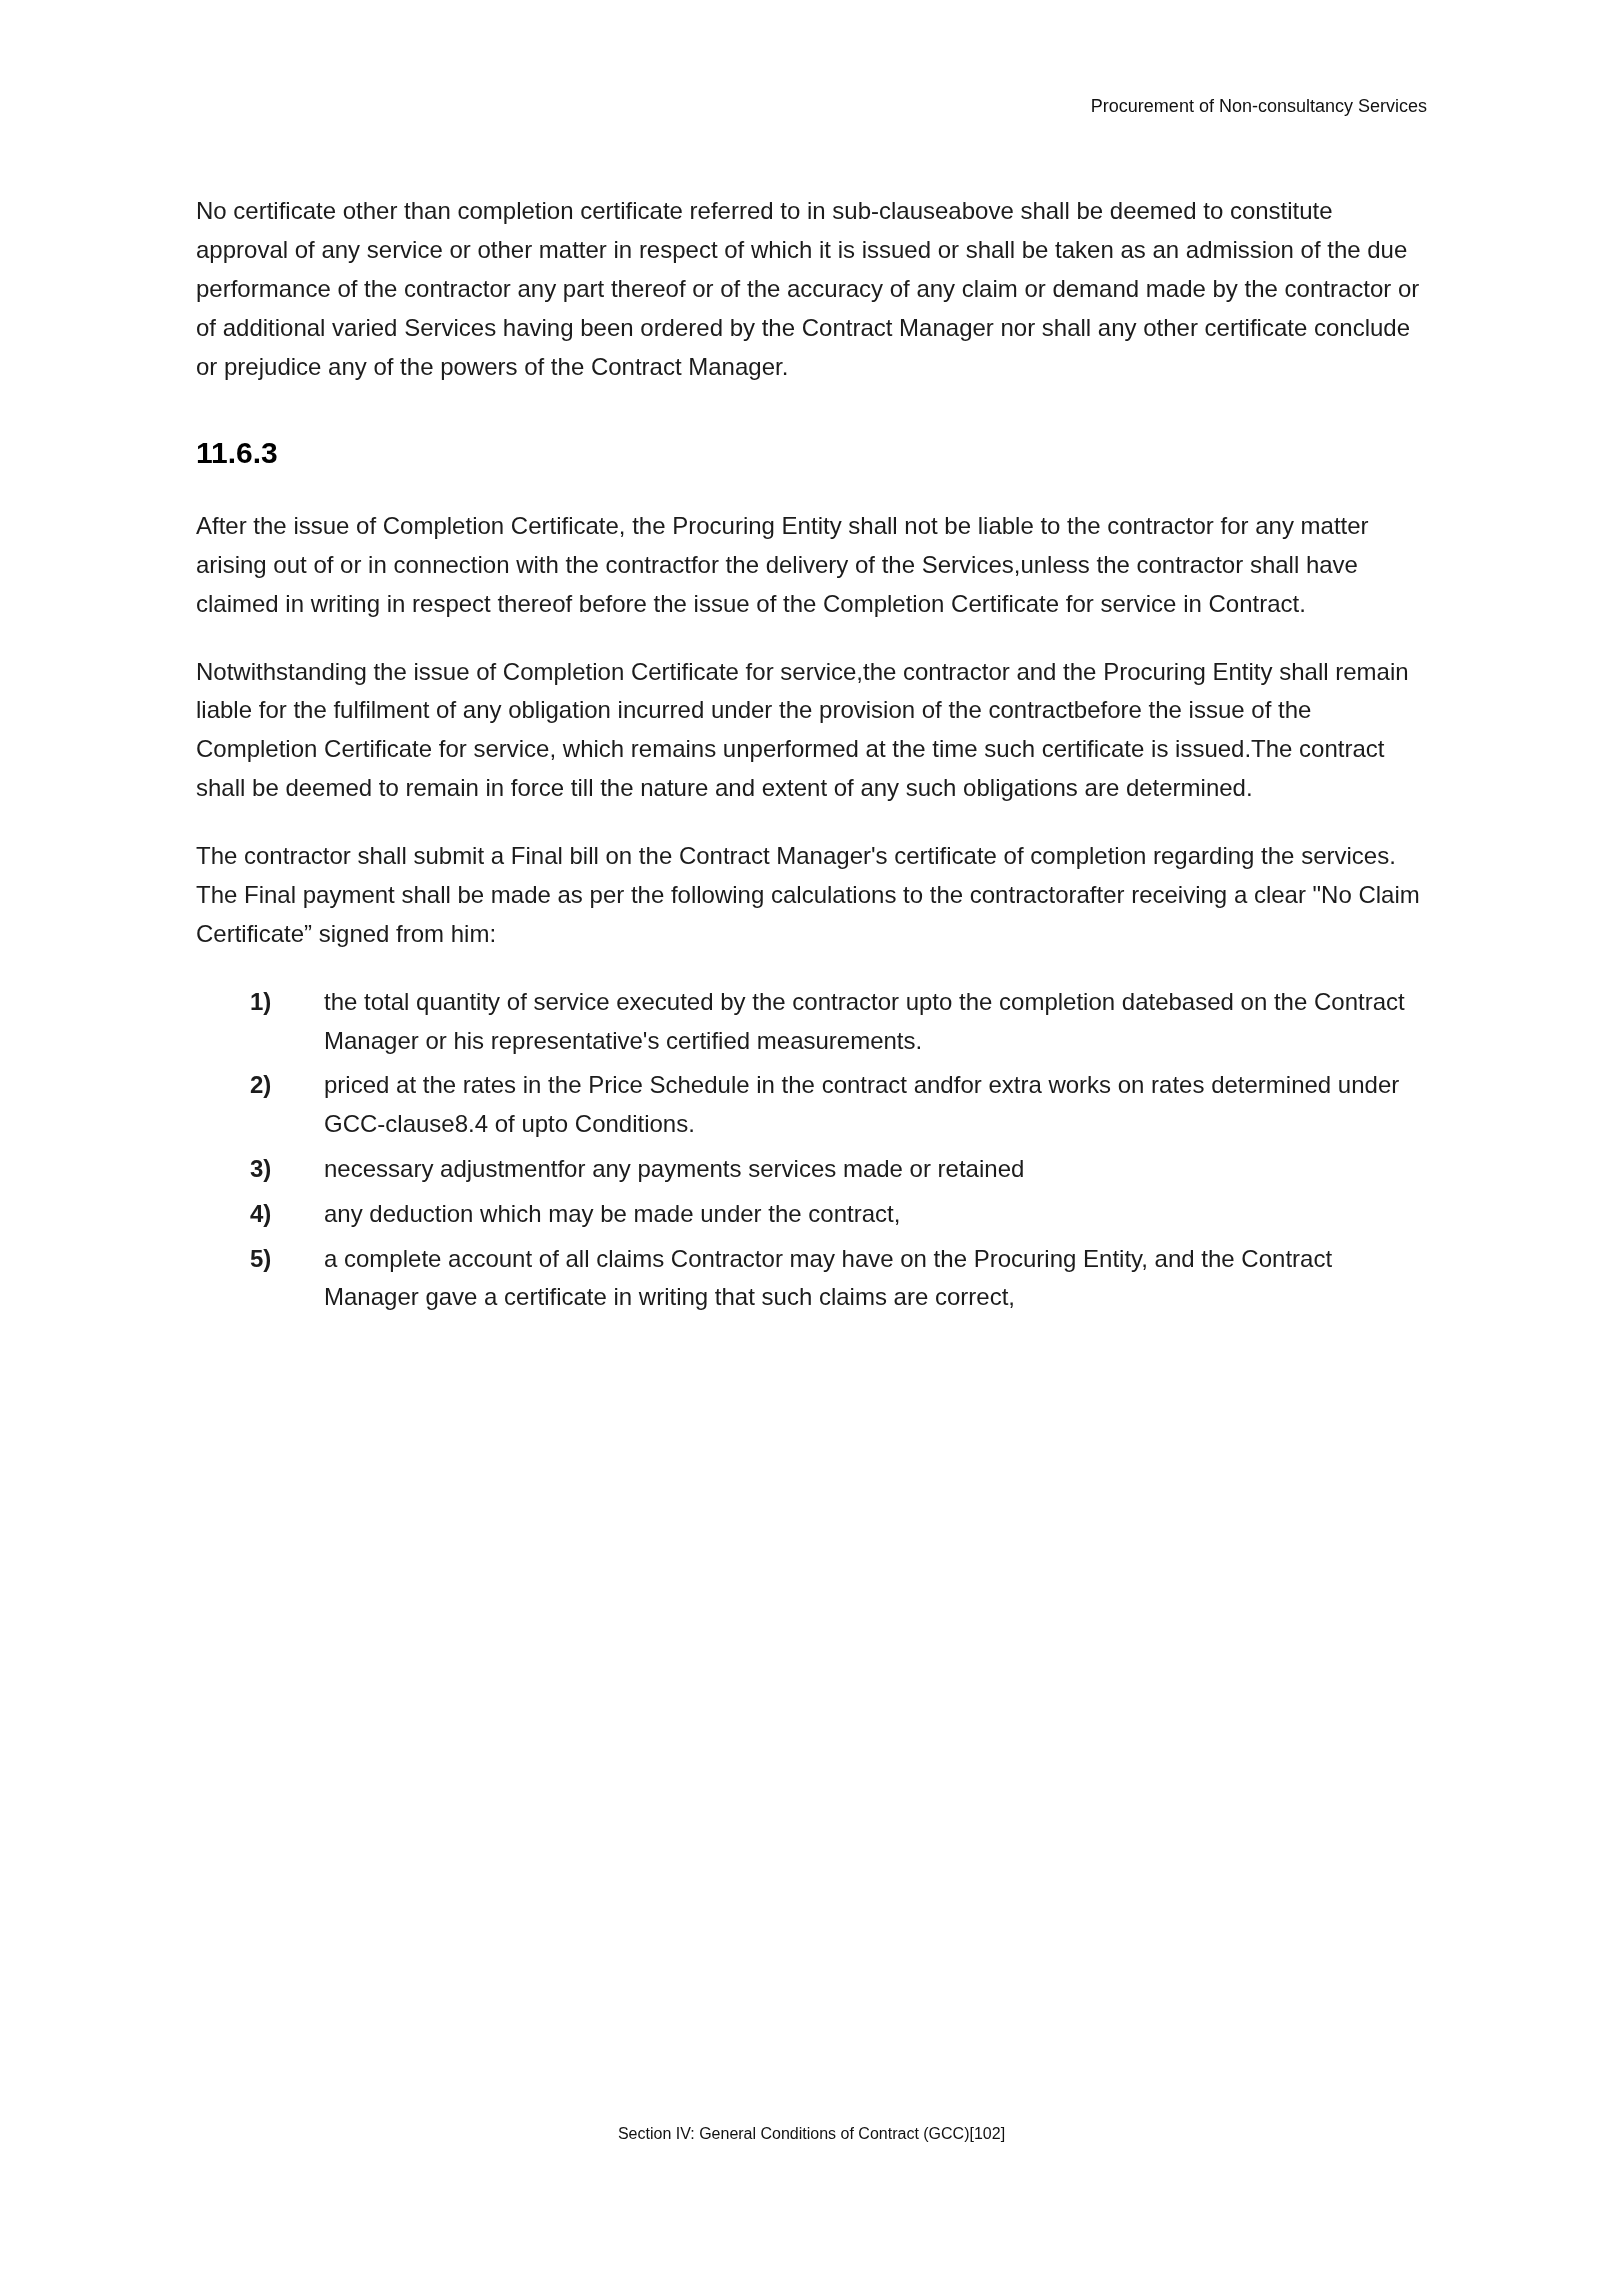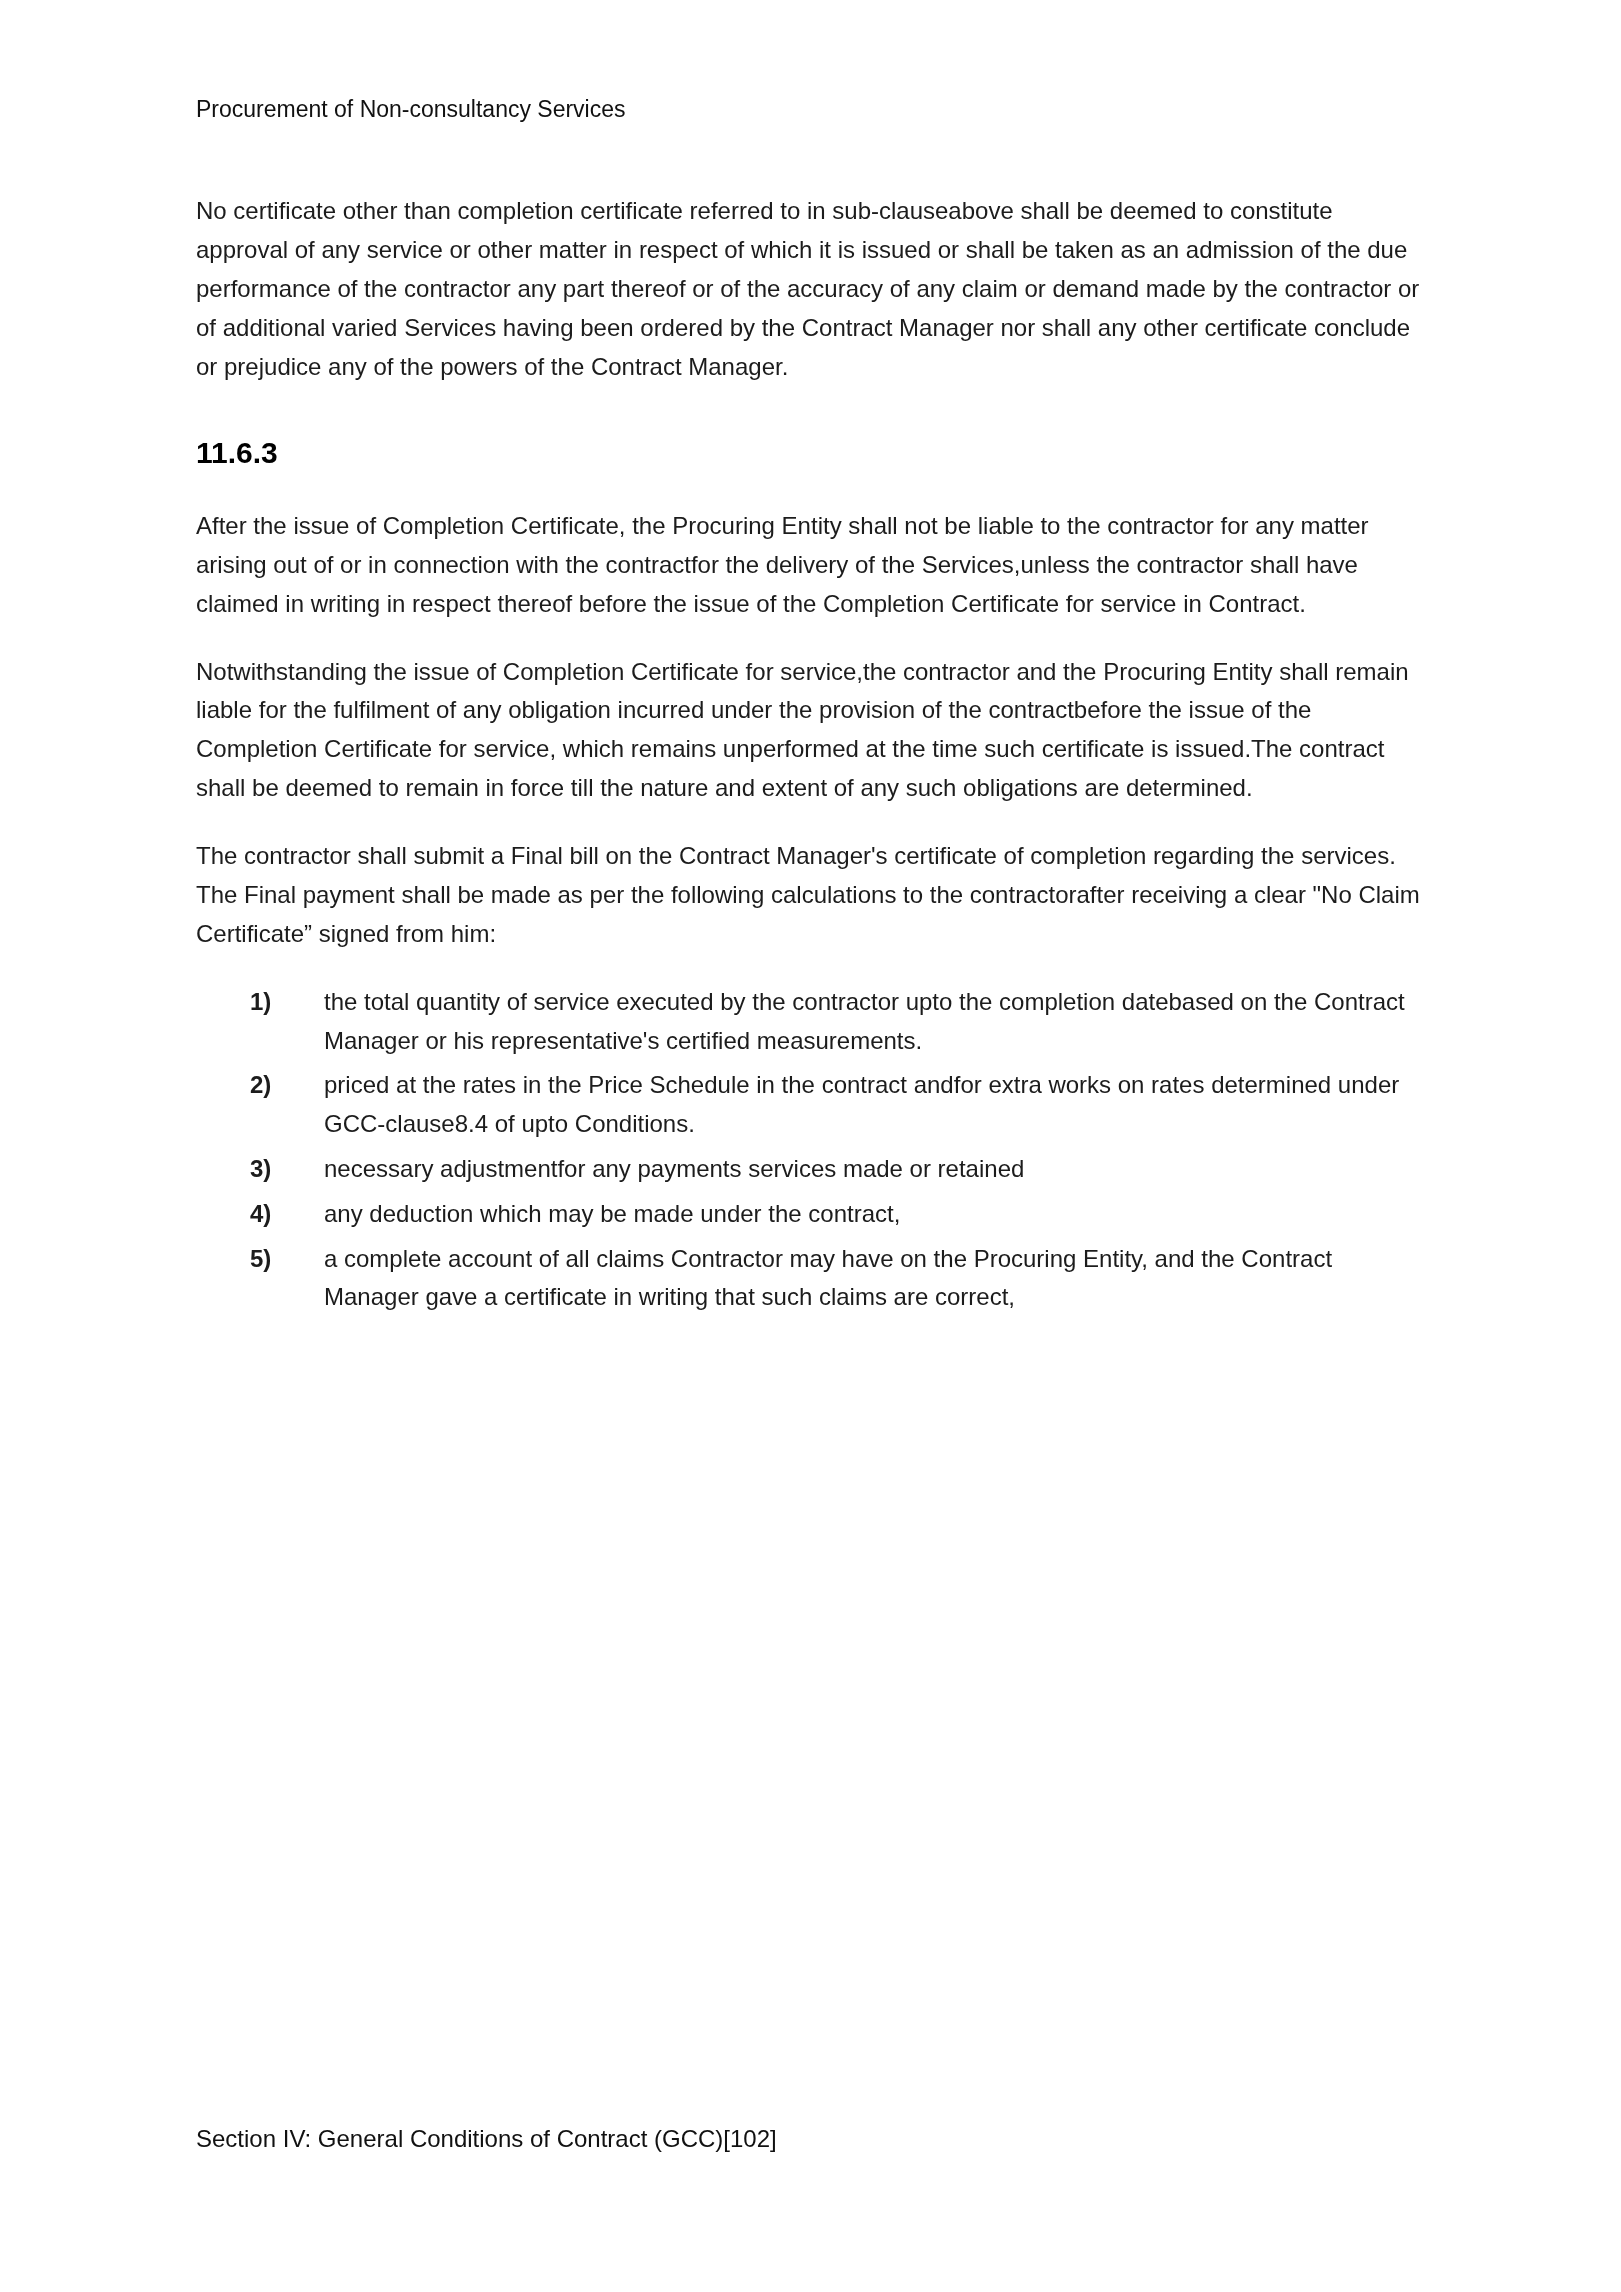--- a/index.html
+++ b/index.html
@@ -15,21 +15,22 @@
     font-family: "Liberation Sans", sans-serif;
     color: #1c1c1c;
     box-sizing: border-box;
     overflow: hidden;
   }
   .page-header {
     position: absolute;
     top: 96px;
     left: 196px;
     right: 194px;
-    font-size: 23px;
+    text-align: right;
+    font-size: 18px;
     color: #111111;
   }
   .content {
     position: absolute;
     top: 192px;
     left: 196px;
     right: 194px;
     font-size: 24px;
     line-height: 1.62;
     text-align: left;
@@ -65,22 +66,22 @@
   .li-text {
     flex: 1;
     margin-left: 25px;
   }
   .page-footer {
     position: absolute;
     left: 196px;
     right: 194px;
     top: 2125px;
     display: flex;
-    justify-content: flex-start;
-    font-size: 24px;
+    justify-content: center;
+    font-size: 16px;
     color: #111111;
   }
 </style>
 </head>
 <body>
 
 <div class="page">
 
   <div class="page-header">
     <span>Procurement of Non-consultancy Services</span>

